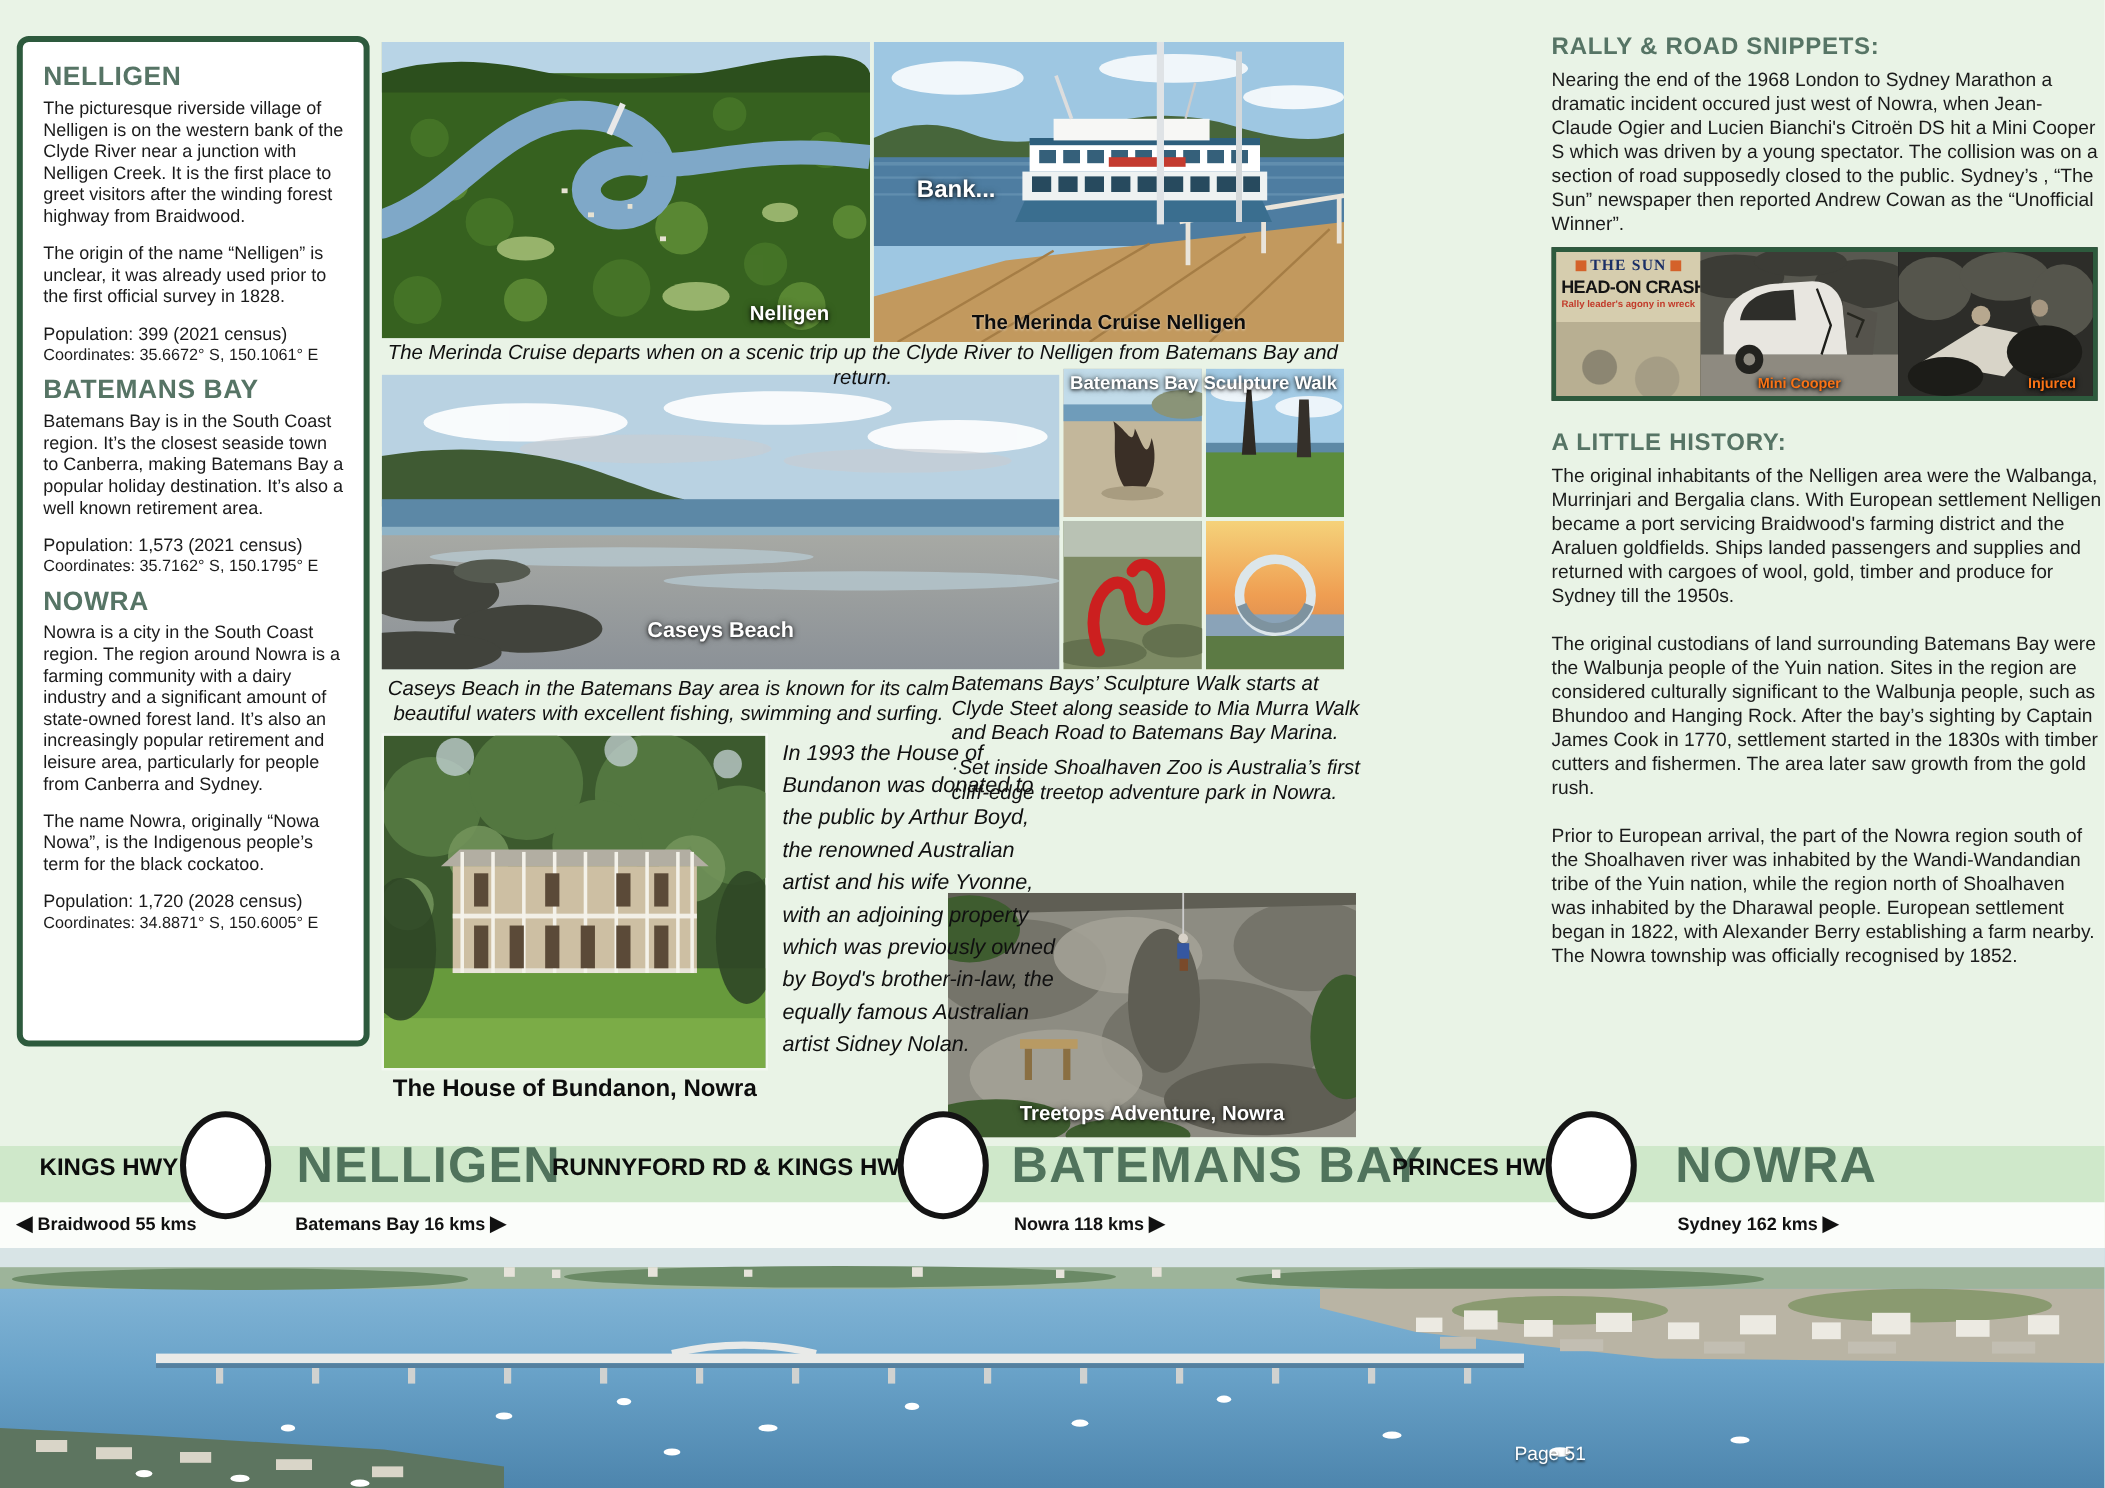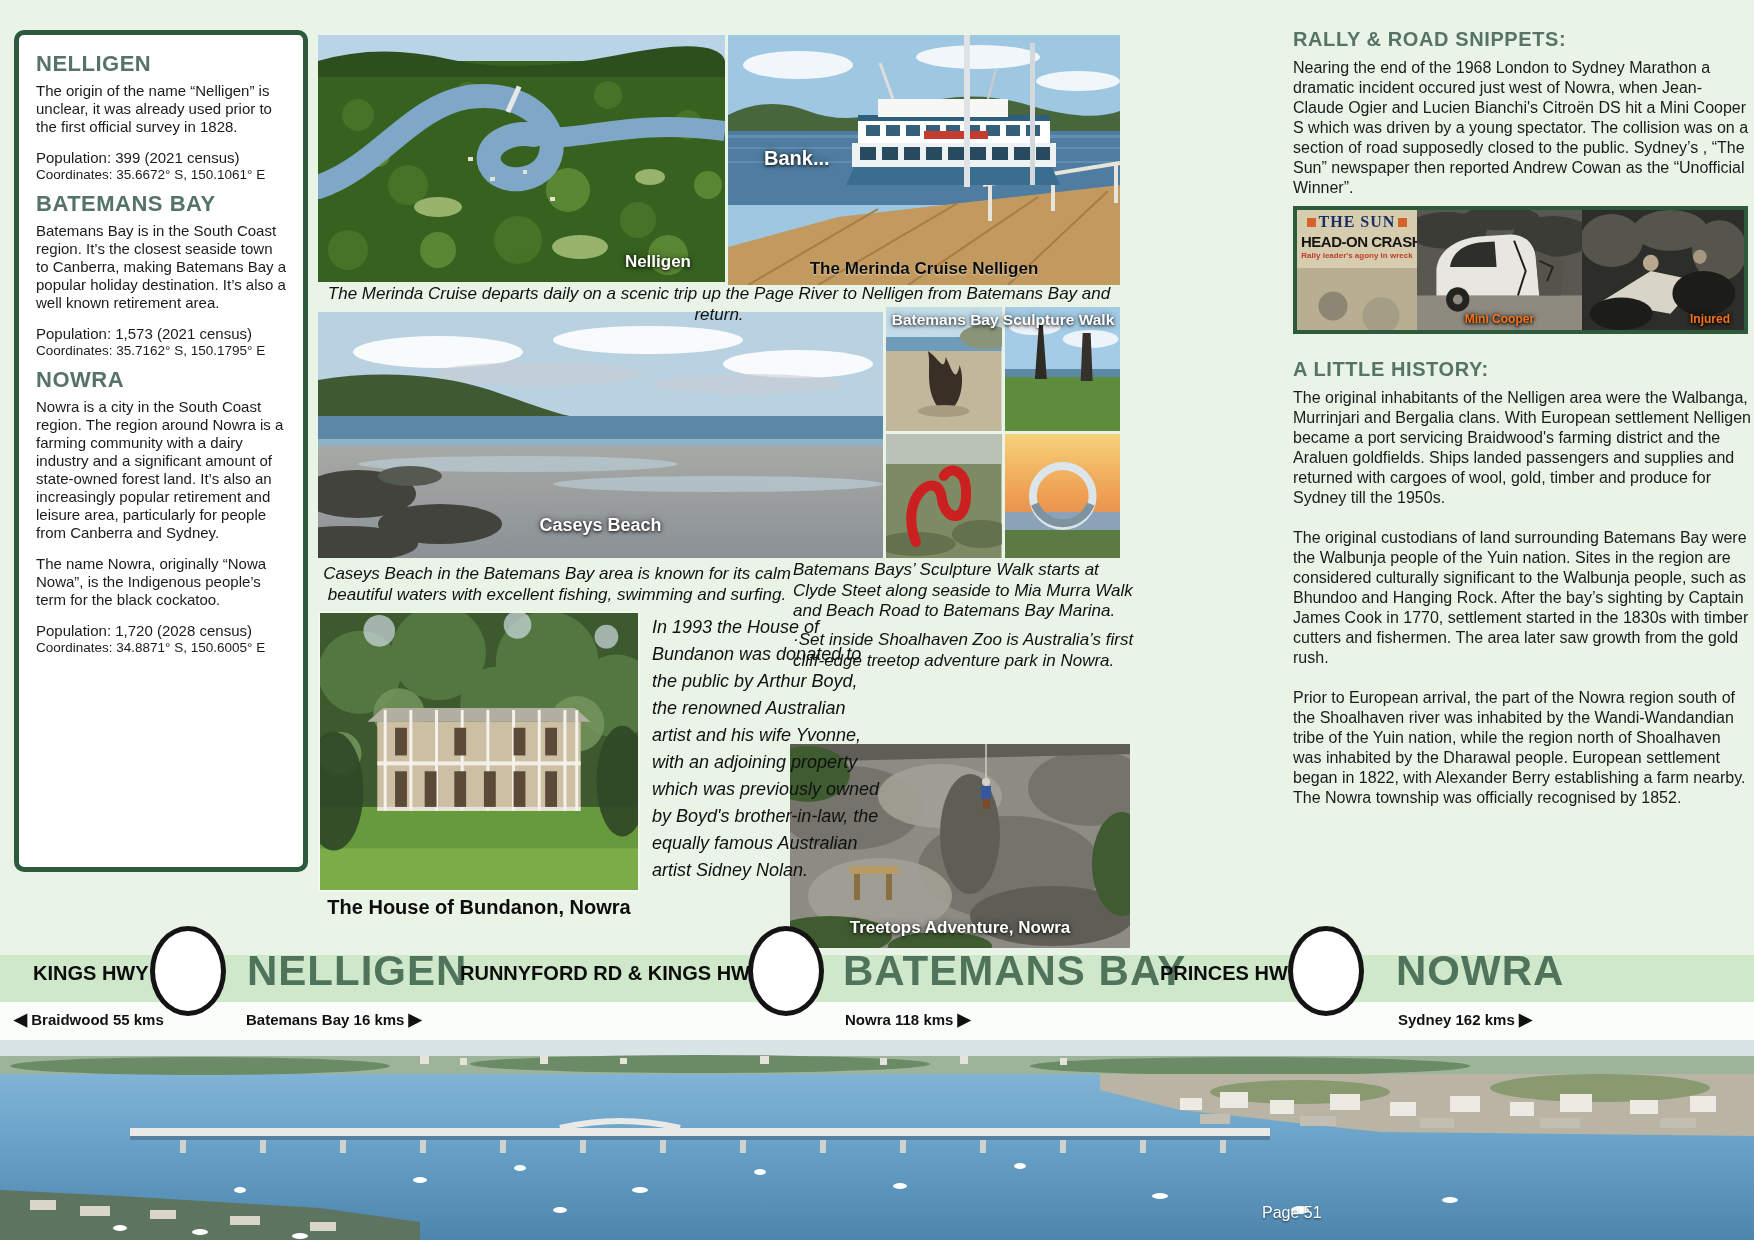--- a/index.html
+++ b/index.html
@@ -55,21 +55,21 @@
   }
   .np-panel { position:relative; height:100%; overflow:hidden; }
   .np-front { width:122px; background:#d6cdae; padding:3px 4px;
     background-image:
       radial-gradient(circle at 30% 80%, #8c8672 0 14px, transparent 15px),
       radial-gradient(circle at 70% 88%, #a59d85 0 18px, transparent 19px),
       linear-gradient(#d6cdae 0 58px, #b8af92 58px 100%);
   }
   .np-masthead { display:flex; align-items:center; justify-content:center; gap:3px; }
   .np-masthead .accent { width:9px; height:9px; background:#d4622a; }
-  .np-masthead .t { font-family:"Liberation Serif", serif; font-weight:bold; font-size:16px; color:#1a2e66; letter-spacing:1px; }
+  .np-masthead .t { font-family:"Liberation Serif", serif; font-weight:bold; font-size:13px; color:#1a2e66; letter-spacing:1px; }
   .np-headline { font-size:15px; font-weight:900; color:#141414; letter-spacing:-0.5px; text-align:center; margin-top:2px; white-space:nowrap; }
   .np-subhead  { font-size:8px; font-weight:bold; color:#c23b2a; text-align:center; margin-top:1px; }
   .np-mini { width:168px; } .np-injured { width:165px; }
   .np-label { position:absolute; bottom:4px; width:100%; text-align:center; color:#f97316;
     font-weight:bold; font-size:12px; text-shadow:0 1px 3px #000, 0 0 5px #000; }
   
   .route-band { position:absolute; left:0; top:955px; width:1754px; height:47px; background:#cfe8ca; z-index:3; }
   .route-sub  { position:absolute; left:0; top:1002px; width:1754px; height:38px; background:#fbfdfa; z-index:3; }
   .route-circle { position:absolute; top:926px; width:76px; height:90px; background:#fff;
     border:5px solid #141414; border-radius:50%; z-index:5; }
@@ -82,20 +82,21 @@
   .page-number { position:absolute; left:1262px; top:1204px; font-size:16px; color:#ffffff;
     text-shadow:0 1px 2px rgba(0,0,0,.6); z-index:4; }
 </style>
 </head>
 <body>
 
 <div class="page">
 
   <div class="info-box">
     <h2>NELLIGEN</h2>
+    <p>The picturesque riverside village of Nelligen is on the western bank of the Clyde River near a junction with Nelligen Creek. It is the first place to greet visitors after the winding forest highway from Braidwood.</p>
     <p>The origin of the name “Nelligen” is unclear, it was already used prior to the first official survey in 1828.</p>
     <p class="pop">Population: 399 (2021 census)</p>
     <p class="coord">Coordinates: 35.6672° S, 150.1061° E</p>
 
     <h2>BATEMANS BAY</h2>
     <p>Batemans Bay is in the South Coast region. It’s the closest seaside town to Canberra, making Batemans Bay a popular holiday destination. It’s also a well known retirement area.</p>
     <p class="pop">Population: 1,573 (2021 census)</p>
     <p class="coord">Coordinates: 35.7162° S, 150.1795° E</p>
 
     <h2>NOWRA</h2>
@@ -203,21 +204,21 @@
       <rect x="150" y="64" width="130" height="18" fill="#f7f7f5"></rect>
       <line x1="165" y1="64" x2="152" y2="28" stroke="#dddddd" stroke-width="3"></line>
       <line x1="260" y1="64" x2="268" y2="34" stroke="#cccccc" stroke-width="2"></line>
       <rect x="236" y="0" width="6" height="152" fill="#dfe3e6"></rect>
       <rect x="302" y="8" width="5" height="142" fill="#d4d8da"></rect>
     </svg>
     <span class="photo-label" style="left:36px; top:112px; font-size:20px;">Bank...</span>
     <span class="photo-label" style="left:0; right:0; bottom:6px; text-align:center; color:#0d0d0d; font-size:17px; text-shadow:0 1px 2px rgba(255,255,255,.6);">The Merinda Cruise Nelligen</span>
   </div>
 
-  <div class="caption caption-merinda">The Merinda Cruise departs daily on a scenic trip up the Page River to Nelligen from Batemans Bay and return.</div>
+  <div class="caption caption-merinda">The Merinda Cruise departs when on a scenic trip up the Clyde River to Nelligen from Batemans Bay and return.</div>
 
   <div class="photo photo-caseys">
     <svg viewBox="0 0 565 246" preserveAspectRatio="none">
       <rect width="565" height="246" fill="#b9d2e2"></rect>
       <g fill="#ffffff" opacity=".9">
         <ellipse cx="120" cy="40" rx="85" ry="16"></ellipse>
           <ellipse cx="330" cy="28" rx="95" ry="14"></ellipse>
           <ellipse cx="480" cy="52" rx="75" ry="14"></ellipse>
       </g>
       <g fill="#c9cdd2" opacity=".6">

